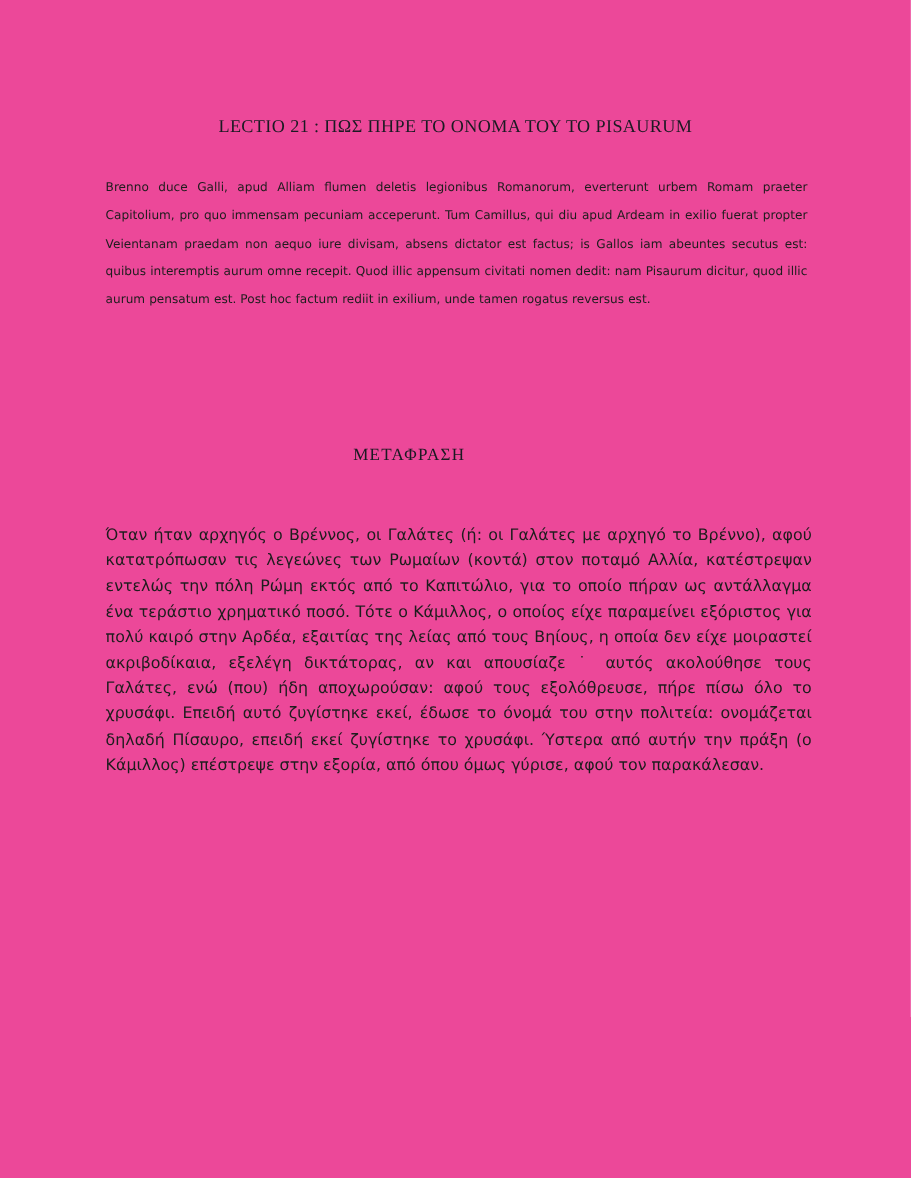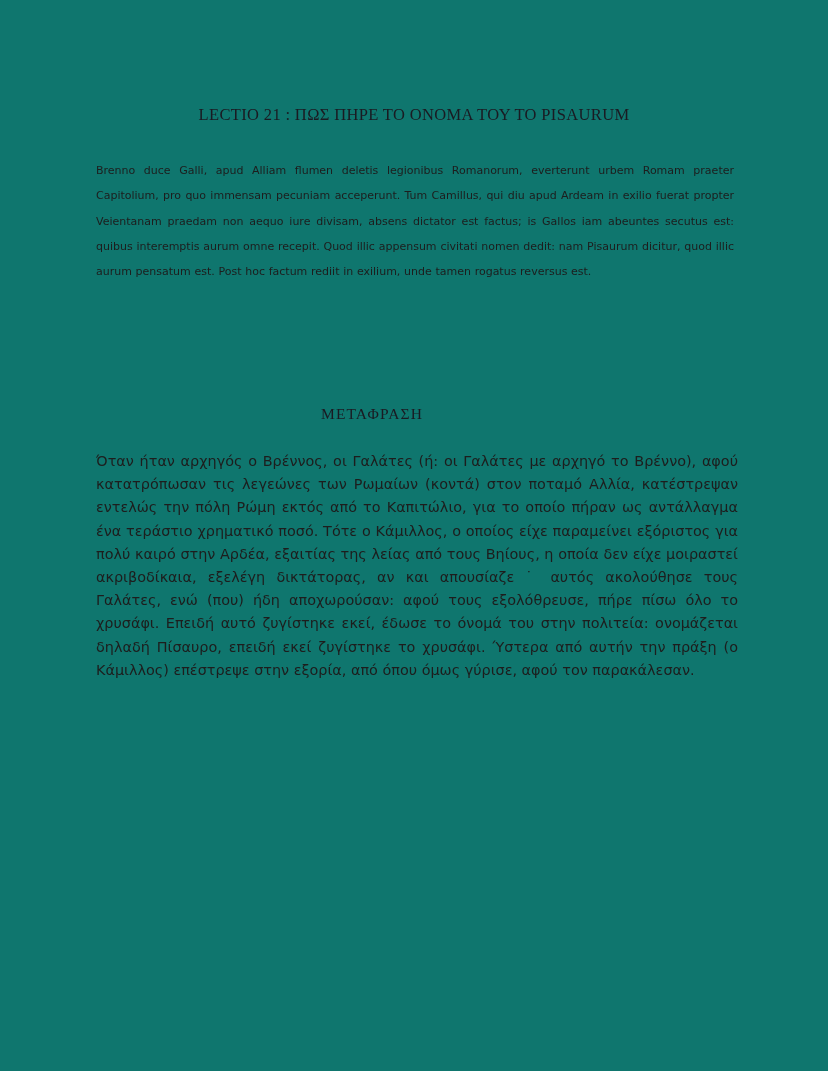--- a/index.html
+++ b/index.html
@@ -15,21 +15,21 @@
     position: relative;
     overflow: hidden;
     font-family: "DejaVu Sans", sans-serif;
     color: #1b1b1b;
     -webkit-font-smoothing: antialiased;
   }
 
   .page {
     position: absolute;
     inset: 0;
-    background: #0f766e;
+    background: #ec4899;
   }
 
   
   .lesson-title {
     position: absolute;
     top: 94px;
     left: 0;
     width: 828px;
     text-align: center;
     font-family: "Liberation Serif", "DejaVu Serif", serif;
@@ -70,21 +70,21 @@
     font-size: 15.5px;
     font-weight: 400;
     letter-spacing: 1.1px;
     color: #1a1a22;
     margin-top: 16px;
   }
 
   
   .greek-block {
     position: absolute;
-    top: 450px;
+    top: 476px;
     left: 96px;
     width: 642px;
   }
 
   .greek-text {
     margin: 0;
     font-family: "DejaVu Sans", sans-serif;
     font-size: 14.4px;
     line-height: 23.2px;
     text-align: justify;

